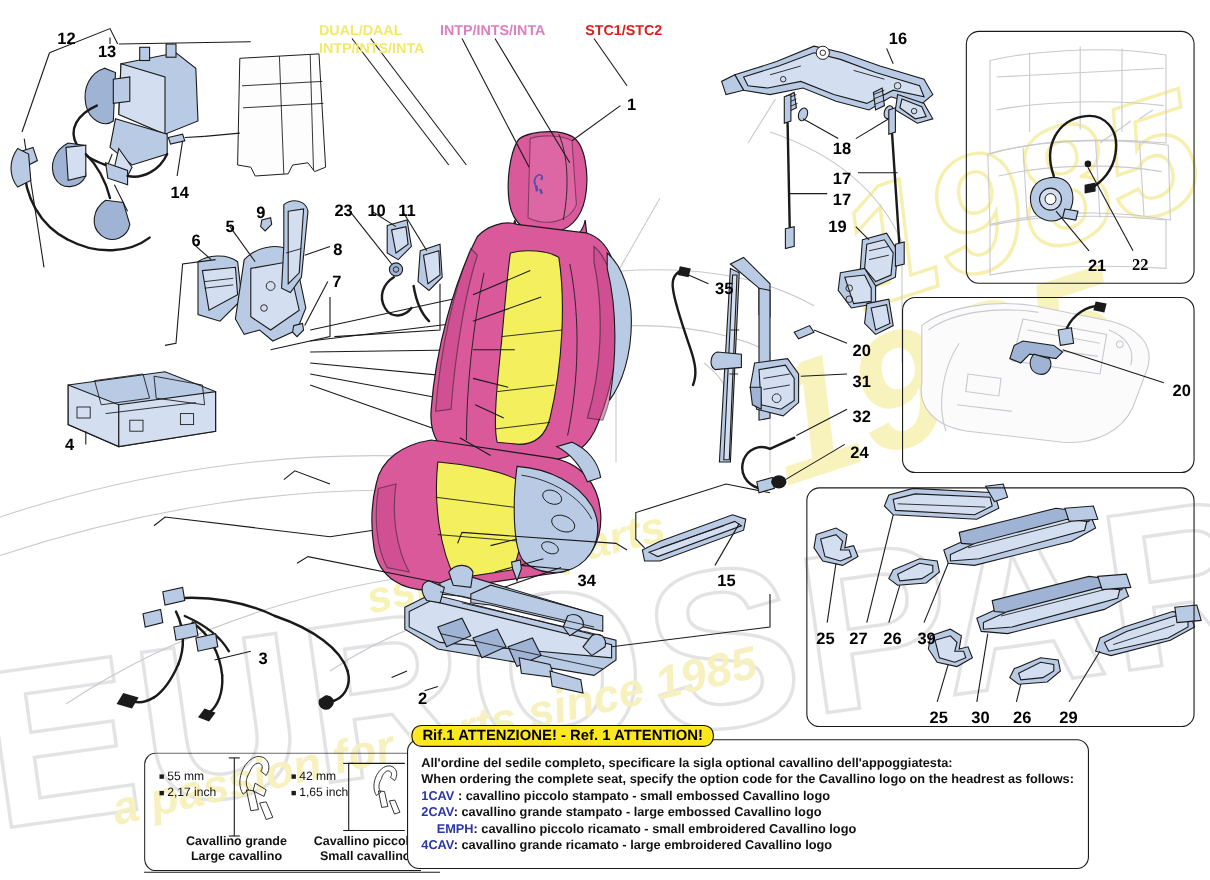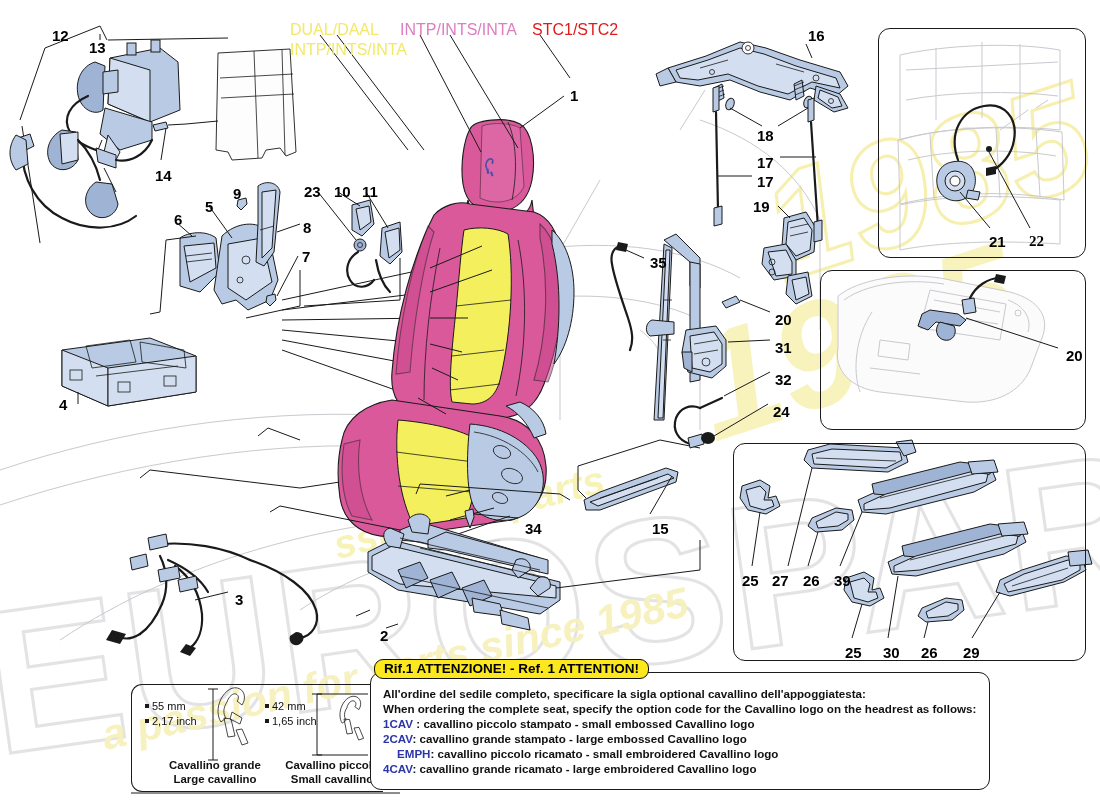--- a/index.html
+++ b/index.html
@@ -49,21 +49,21 @@
   
   #art{position:absolute;left:0;top:0;width:1100px;height:800px;}
 
   
   .cal{
     position:absolute;font-size:15px;font-weight:bold;color:#000;
     line-height:1;white-space:nowrap;
   }
 
   
-  .optlbl{position:absolute;font-size:16px;font-weight:normal;white-space:nowrap;line-height:1.22;}
+  .optlbl{position:absolute;font-size:13px;font-weight:bold;white-space:nowrap;line-height:1.22;}
 
   
   #attn{
     position:absolute;left:370px;top:672px;width:620px;height:118px;
     border:1.6px solid #1b1b1b;border-radius:11px;background:#fff;
     box-sizing:border-box;
   }
   #attn-title{
     position:absolute;left:374px;top:659px;
     background:#fce81d;border:1.6px solid #111;border-radius:9px;

